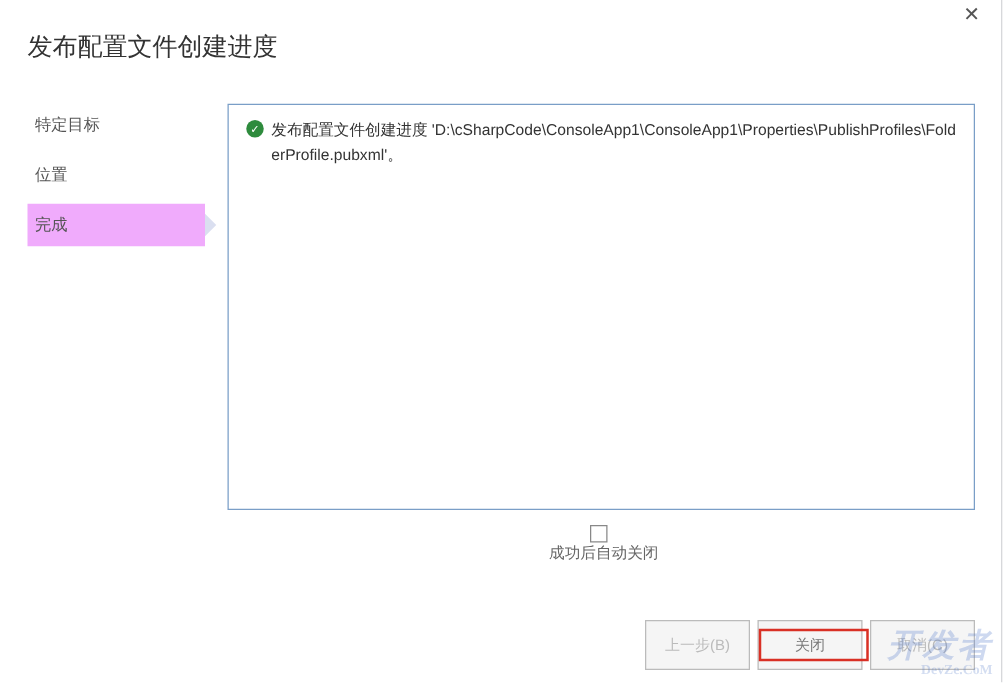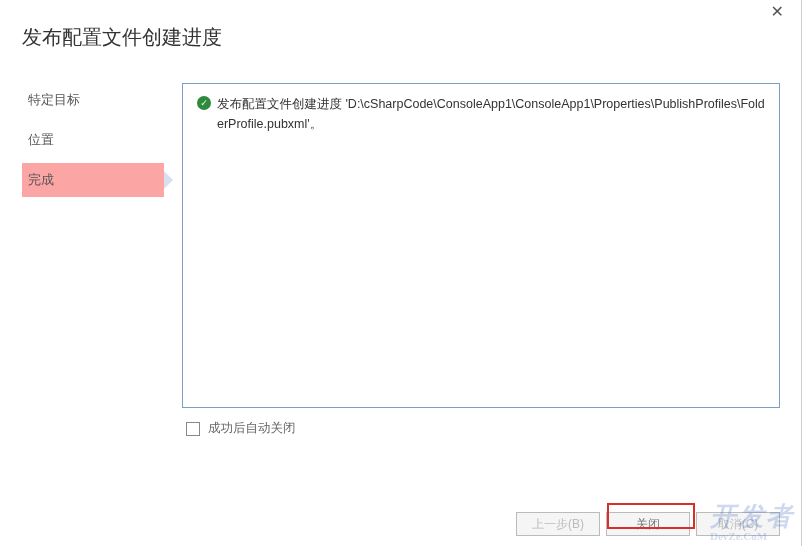--- a/index.html
+++ b/index.html
@@ -37,21 +37,21 @@
     flex-shrink: 0;
   }
   .sidebar-item {
     padding: 8px 0 8px 6px;
     color: #555;
     cursor: pointer;
     margin-bottom: 6px;
     position: relative;
   }
   .sidebar-item.active {
-    background: #fca5a5;
+    background: #f0abfc;
   }
   .sidebar-item.active::after {
     content: "";
     position: absolute;
     right: -9px;
     top: 50%;
     transform: translateY(-50%);
     width: 0; height: 0;
     border-top: 9px solid transparent;
     border-bottom: 9px solid transparent;
@@ -93,39 +93,40 @@
   .log-text {
     word-break: break-all;
   }
   .auto-close {
     display: flex;
     align-items: center;
     margin-top: 12px;
     margin-left: 4px;
     font-size: 12.5px;
     color: #666;
+    flex-direction: column;
   }
   .auto-close input[type="checkbox"] {
     width: 14px;
     height: 14px;
     margin-right: 8px;
     appearance: none;
     border: 1px solid #888;
     background: #fff;
   }
   .footer {
     position: absolute;
     bottom: 10px;
     right: 22px;
     display: flex;
     gap: 6px;
   }
   .btn {
     min-width: 84px;
-    height: 24px;
+    height: 40px;
     border: 1px solid #bbb;
     background: #f5f5f5;
     font-size: 12px;
     color: #777;
     cursor: pointer;
     padding: 0 10px;
   }
   .btn:disabled {
     color: #bbb;
     cursor: default;
@@ -145,20 +146,21 @@
     color: rgba(80,120,200,0.28);
     letter-spacing: 2px;
     pointer-events: none;
     white-space: nowrap;
     font-weight: bold;
   }
   .watermark .sub {
     font-size: 11px;
     color: rgba(80,120,200,0.25);
     display: block;
+    text-align: right;
     letter-spacing: 0;
     font-style: normal;
     margin-top: -4px;
   }
   .right-edge {
     position: absolute;
     top: 0;
     right: 0;
     width: 1px;
     height: 100%;

